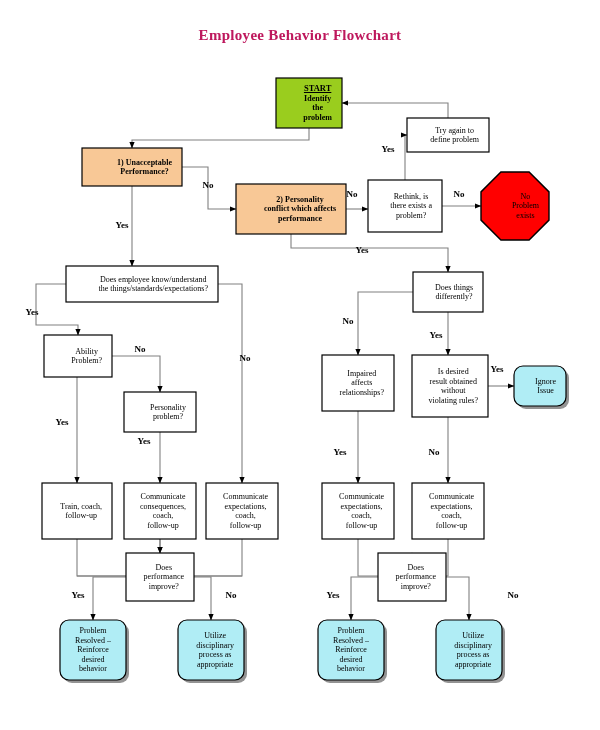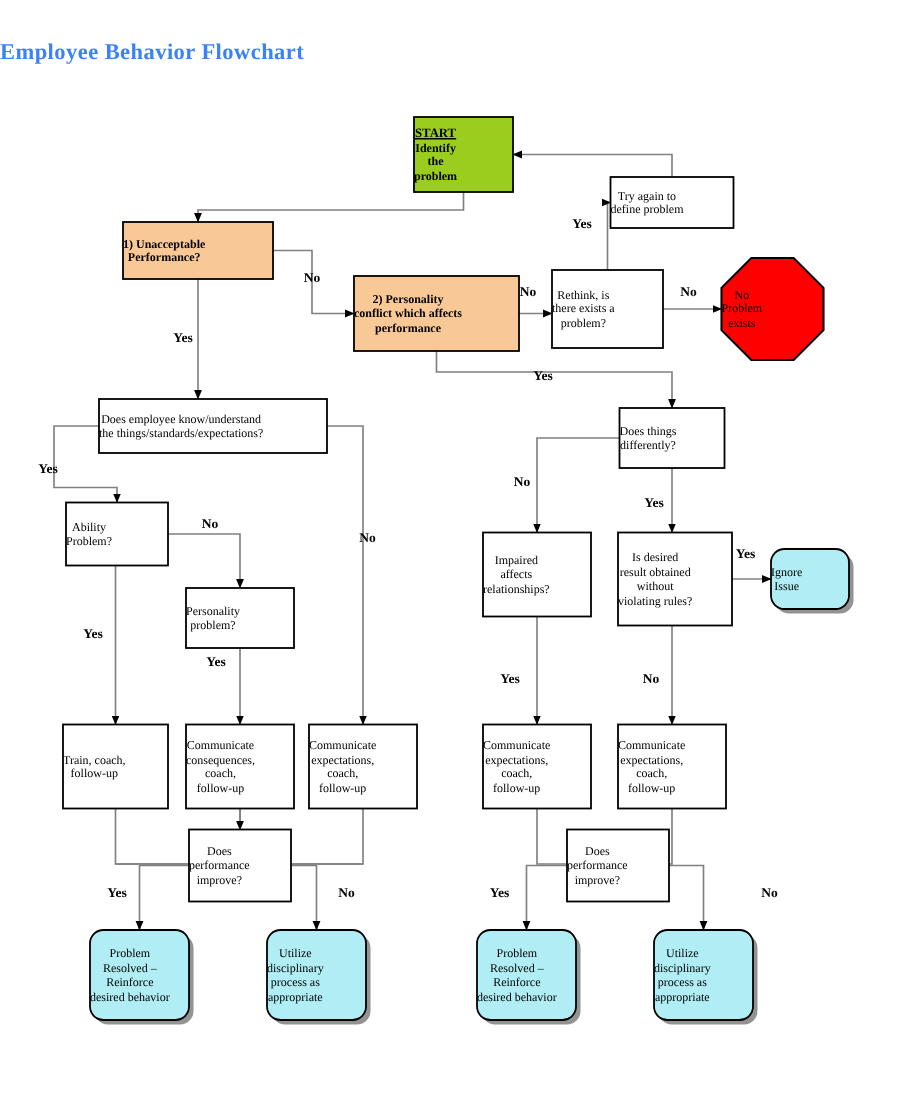--- a/index.html
+++ b/index.html
@@ -1,31 +1,31 @@
 <!DOCTYPE html>
 <html><head>
 <meta charset="utf-8">
 <style>
   html,body{margin:0;padding:0;background:#ffffff;}
   body{width:600px;height:730px;font-family:"Liberation Serif",serif;color:#000;}
   #chart-root{position:relative;width:600px;height:730px;overflow:hidden;}
   #page-title{
-    position:absolute;left:0;top:27px;width:600px;text-align:left;
+    position:absolute;left:0;top:27px;width:600px;text-align:center;
     font-family:"Liberation Serif",serif;font-weight:bold;font-size:15px;
-    letter-spacing:.3px;color:#3b82f6;
+    letter-spacing:.3px;color:#be185d;
   }
   svg#flow{position:absolute;left:0;top:0;width:600px;height:730px;}
   .nodelabel{
     font-family:"Liberation Serif",serif;font-size:8px;text-align:center;
     line-height:9.5px;color:#000;
   }
   .node-fo{overflow:visible;}
   .nodebox{
-    display:flex;align-items:center;justify-content:flex-start;
-    width:100%;height:100%;box-sizing:border-box;padding:1px 0;
+    display:flex;align-items:center;justify-content:flex-end;
+    width:100%;height:100%;box-sizing:border-box;padding:1px 10px;
   }
   .bold{font-weight:bold;}
   .edgelabel{
     font-family:"Liberation Serif",serif;font-weight:bold;font-size:9px;
     fill:#000;
   }
   .startlabel{font-weight:bold;text-decoration:underline;font-size:8.5px;}
 </style>
 </head>
 <body>

